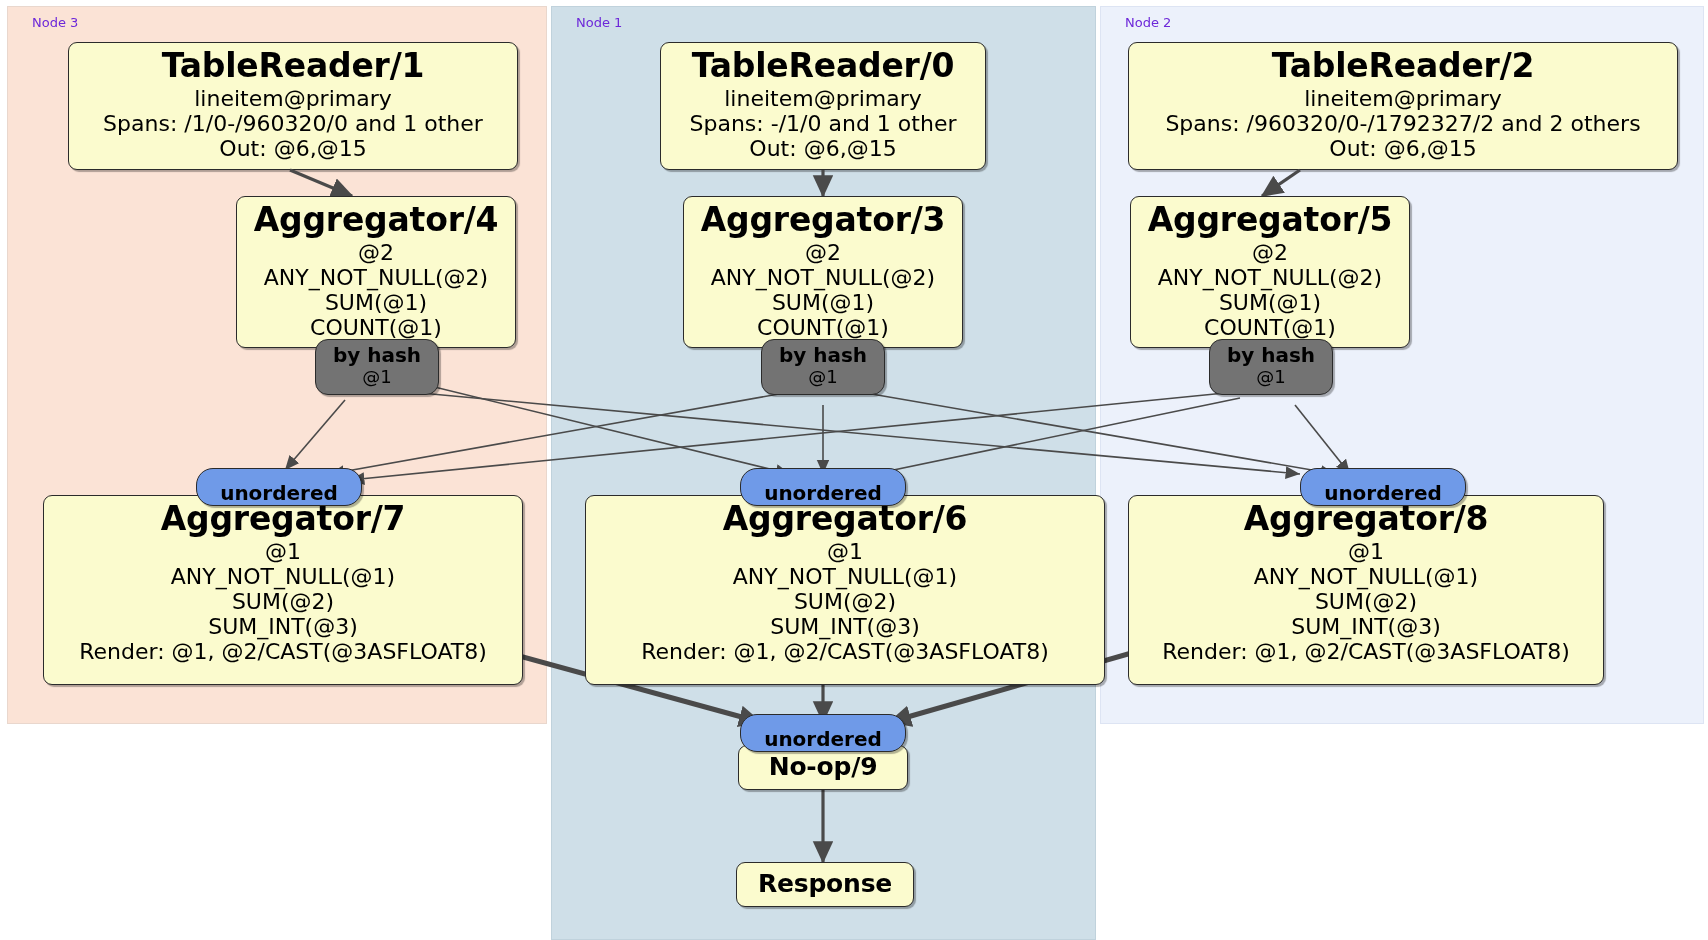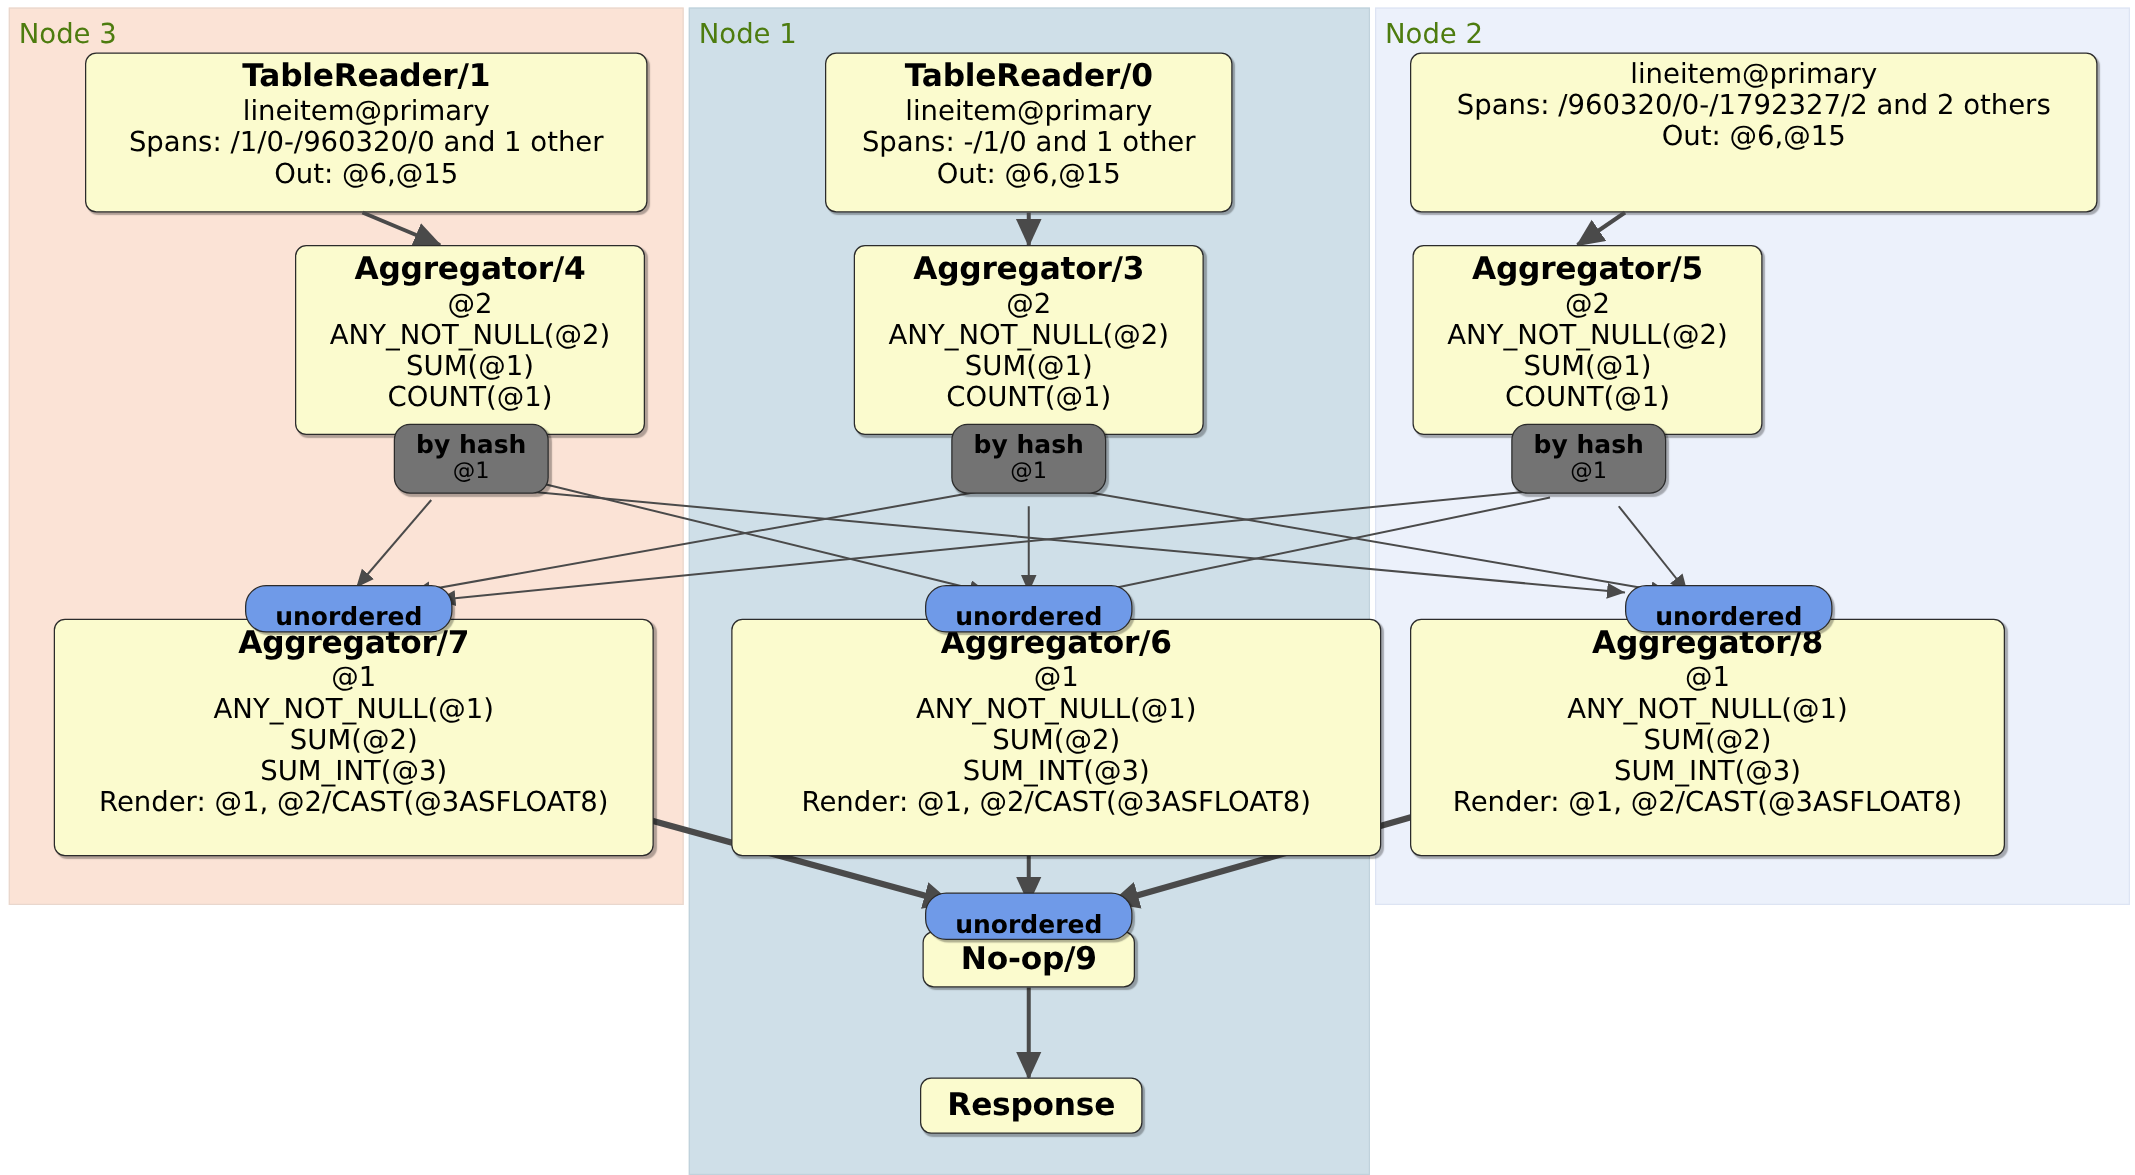--- a/index.html
+++ b/index.html
@@ -18,23 +18,23 @@
   }
 
   
   .region {
     position: absolute;
     box-sizing: border-box;
   }
   .region-label {
     position: absolute;
     top: 8px;
-    left: 7px;
-    font-size: 22px;
-    color: #4d7c0f;
+    left: 24px;
+    font-size: 13px;
+    color: #6d28d9;
     font-family: "DejaVu Sans", "Liberation Sans", sans-serif;
     white-space: nowrap;
   }
   #region-node3 { left: 7px;    top: 6px;  width: 540px;  height: 718px; background: #fbe3d6; border: 1px solid #e9d7cd; }
   #region-node1 { left: 551px;  top: 6px;  width: 545px;  height: 934px; background: #cfdfe8; border: 1px solid #c0d2dc; }
   #region-node2 { left: 1100px; top: 6px;  width: 604px;  height: 718px; background: #ecf1fb; border: 1px solid #dde4f3; }
 
   
   .box {
     position: absolute;
@@ -43,21 +43,21 @@
     border: 1.6px solid #2b2b2b;
     border-radius: 9px;
     box-shadow: 2px 2px 1px rgba(0,0,0,0.30);
     text-align: center;
     padding: 4px 8px 6px 8px;
     line-height: 1.14;
     color: #000;
   }
   .box .title {
     font-weight: bold;
-    font-size: 25px;
+    font-size: 33px;
     letter-spacing: -0.2px;
     display: block;
     margin-bottom: 1px;
   }
   .box .line {
     display: block;
     font-size: 22px;
     white-space: nowrap;
   }
   .box.small .title { font-size: 25px; margin: 0; }
@@ -235,20 +235,21 @@
 
   <div class="box small z5" id="noop9" style="left:738px; top:745px; width:170px; height:45px; padding-top:7px;">
     <span class="title">No-op/9</span>
   </div>
 
   <div class="box small z5" id="resp" style="left:736px; top:862px; width:178px; height:45px; padding-top:7px;">
     <span class="title">Response</span>
   </div>
 
   <div class="box" id="tr2" style="left:1128px; top:42px; width:550px; height:128px;">
+    <span class="title">TableReader/2</span>
     <span class="line">lineitem@primary</span>
     <span class="line">Spans: /960320/0-/1792327/2 and 2 others</span>
     <span class="line">Out: @6,@15</span>
   </div>
 
   <div class="box z3" id="agg5" style="left:1130px; top:196px; width:280px; height:152px;">
     <span class="title">Aggregator/5</span>
     <span class="line">@2</span>
     <span class="line">ANY_NOT_NULL(@2)</span>
     <span class="line">SUM(@1)</span>

